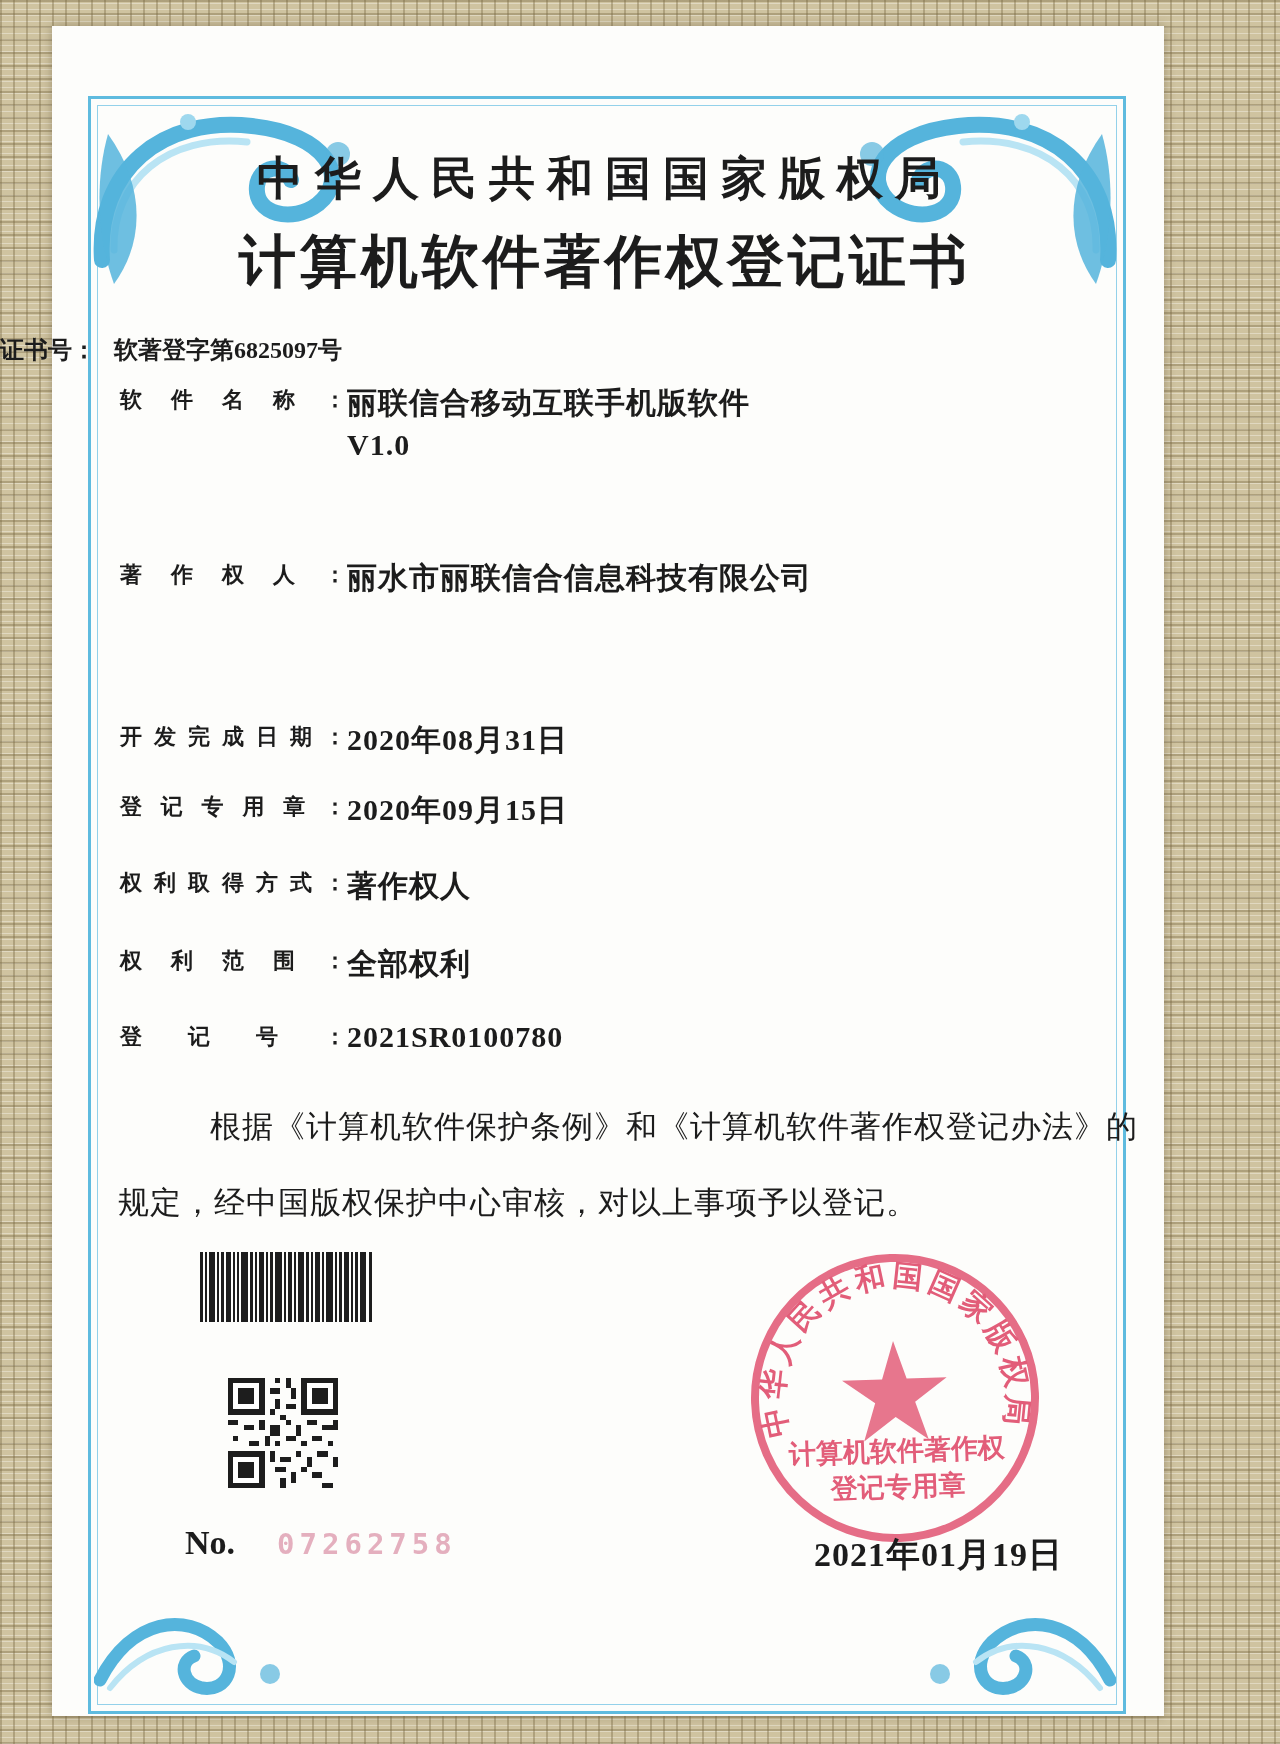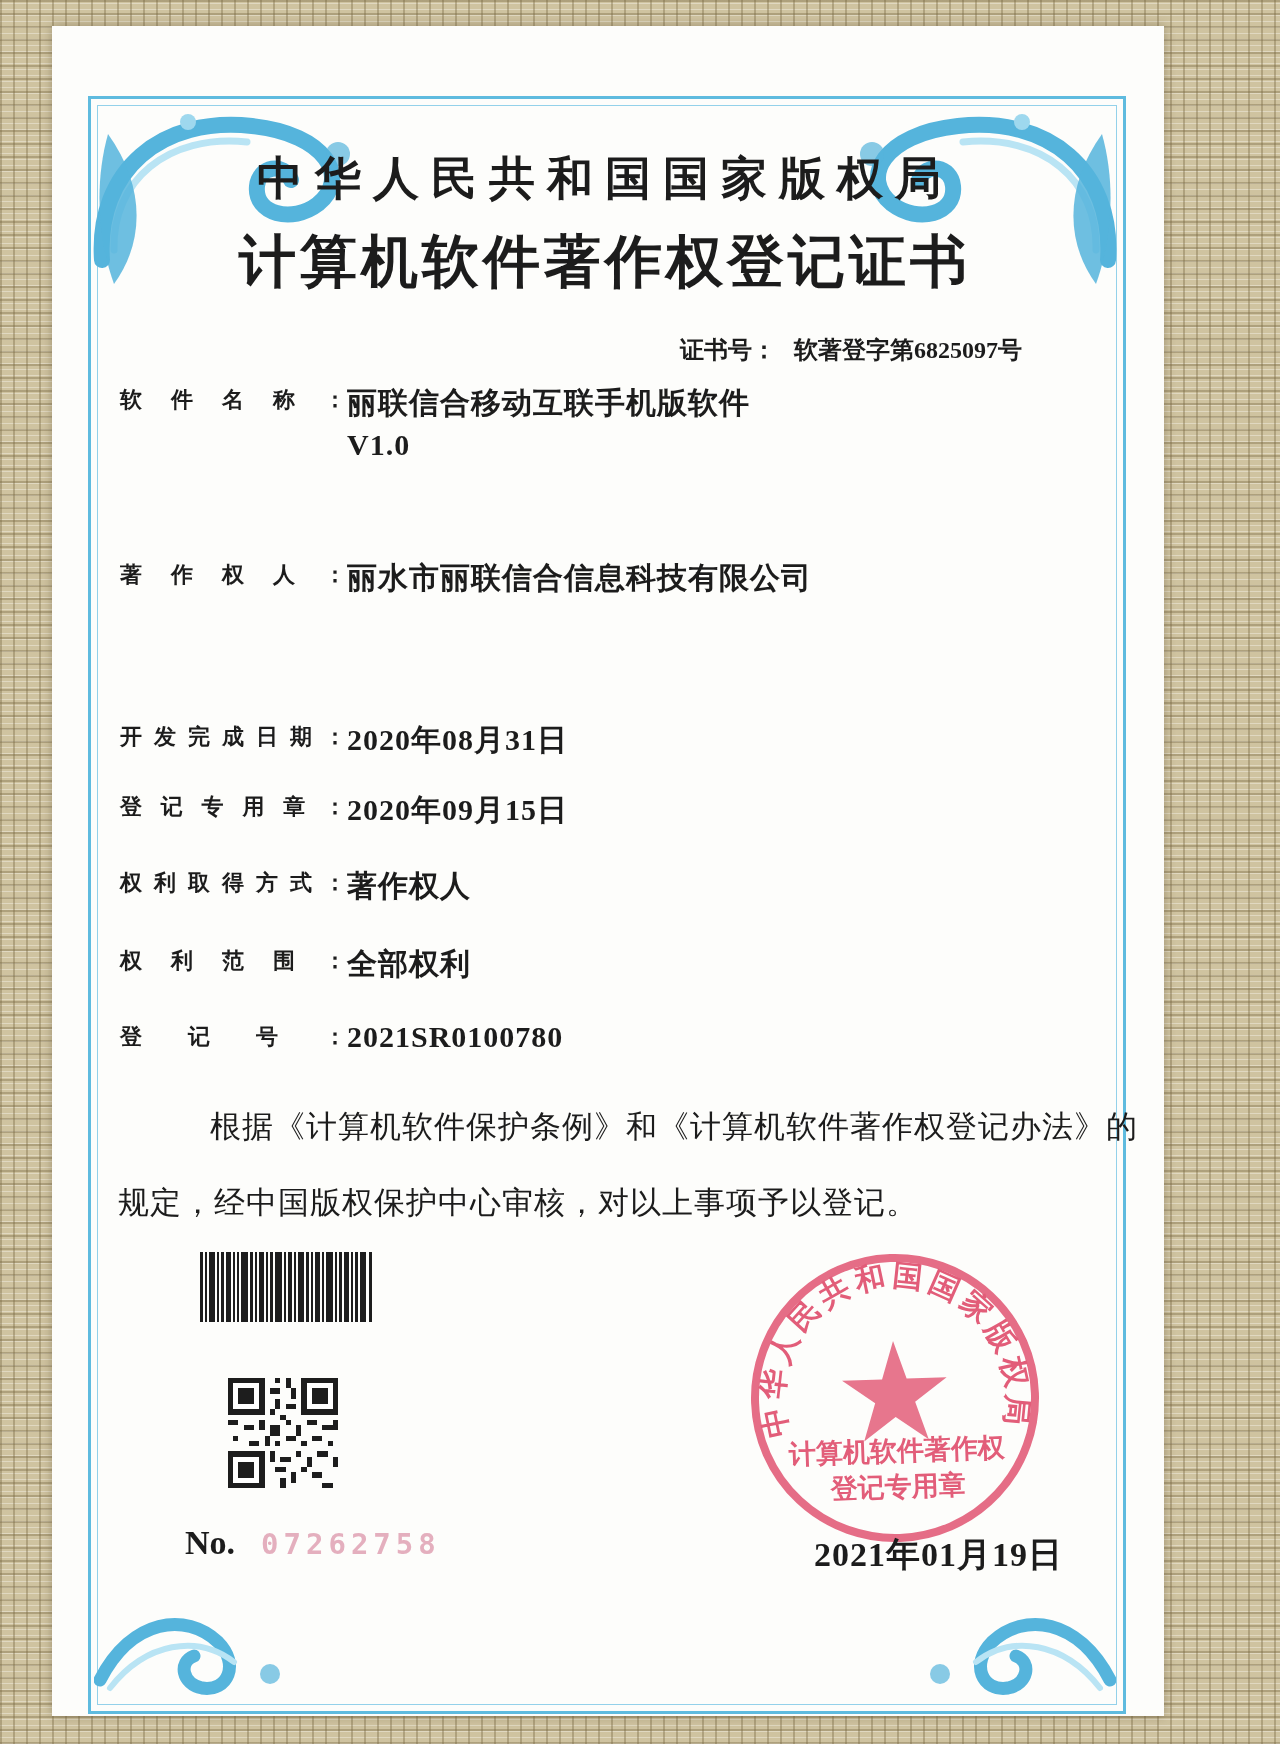--- a/index.html
+++ b/index.html
@@ -34,21 +34,21 @@
 
   .authority{
     position:absolute;left:0;top:148px;width:1210px;text-align:center;
     font-size:46px;font-weight:bold;letter-spacing:12px;color:var(--text-black,#1a1a1a);
   }
   .cert-title{
     position:absolute;left:0;top:224px;width:1210px;text-align:center;
     font-size:57px;font-weight:bold;letter-spacing:4px;color:var(--text-black,#1a1a1a);
   }
   .cert-no{
-    position:absolute;left:0;top:334px;width:1022px;text-align:right;
+    position:absolute;left:0;top:334px;width:1022px;text-align:left;
     font-size:24px;font-weight:bold;color:var(--text-black,#1a1a1a);
   }
   .cert-no .v{margin-left:18px;}
 
   .field-label{
     position:absolute;left:120px;width:226px;
     font-size:22px;font-weight:bold;color:var(--text-black,#1a1a1a);
     text-align:justify;text-align-last:justify;
   }
   .field-value{
@@ -59,21 +59,21 @@
   .statement{
     position:absolute;font-size:31px;font-weight:normal;
     color:var(--text-black,#1a1a1a);letter-spacing:1px;white-space:nowrap;
   }
   .no-line{
     position:absolute;left:185px;top:1524px;font-size:34px;font-weight:bold;
     color:var(--text-black,#1a1a1a);
   }
   .no-line .serial{
     font-family:"DejaVu Sans Mono", monospace;font-size:29px;font-weight:bold;
-    letter-spacing:5px;color:var(--serial-pink,#e0a2b4);margin-left:26px;opacity:.85;
+    letter-spacing:5px;color:var(--serial-pink,#e0a2b4);margin-left:42px;opacity:.85;
   }
   .issue-date{
     position:absolute;left:733px;top:1532px;width:330px;text-align:right;
     font-size:34px;font-weight:bold;color:var(--text-black,#1a1a1a);letter-spacing:1px;
   }
   .seal{position:absolute;left:745px;top:1248px;opacity:.92;transform:rotate(-2deg);}
   .barcode{position:absolute;left:200px;top:1252px;}
   .qr{position:absolute;left:226px;top:1378px;}
 </style>
 </head>

